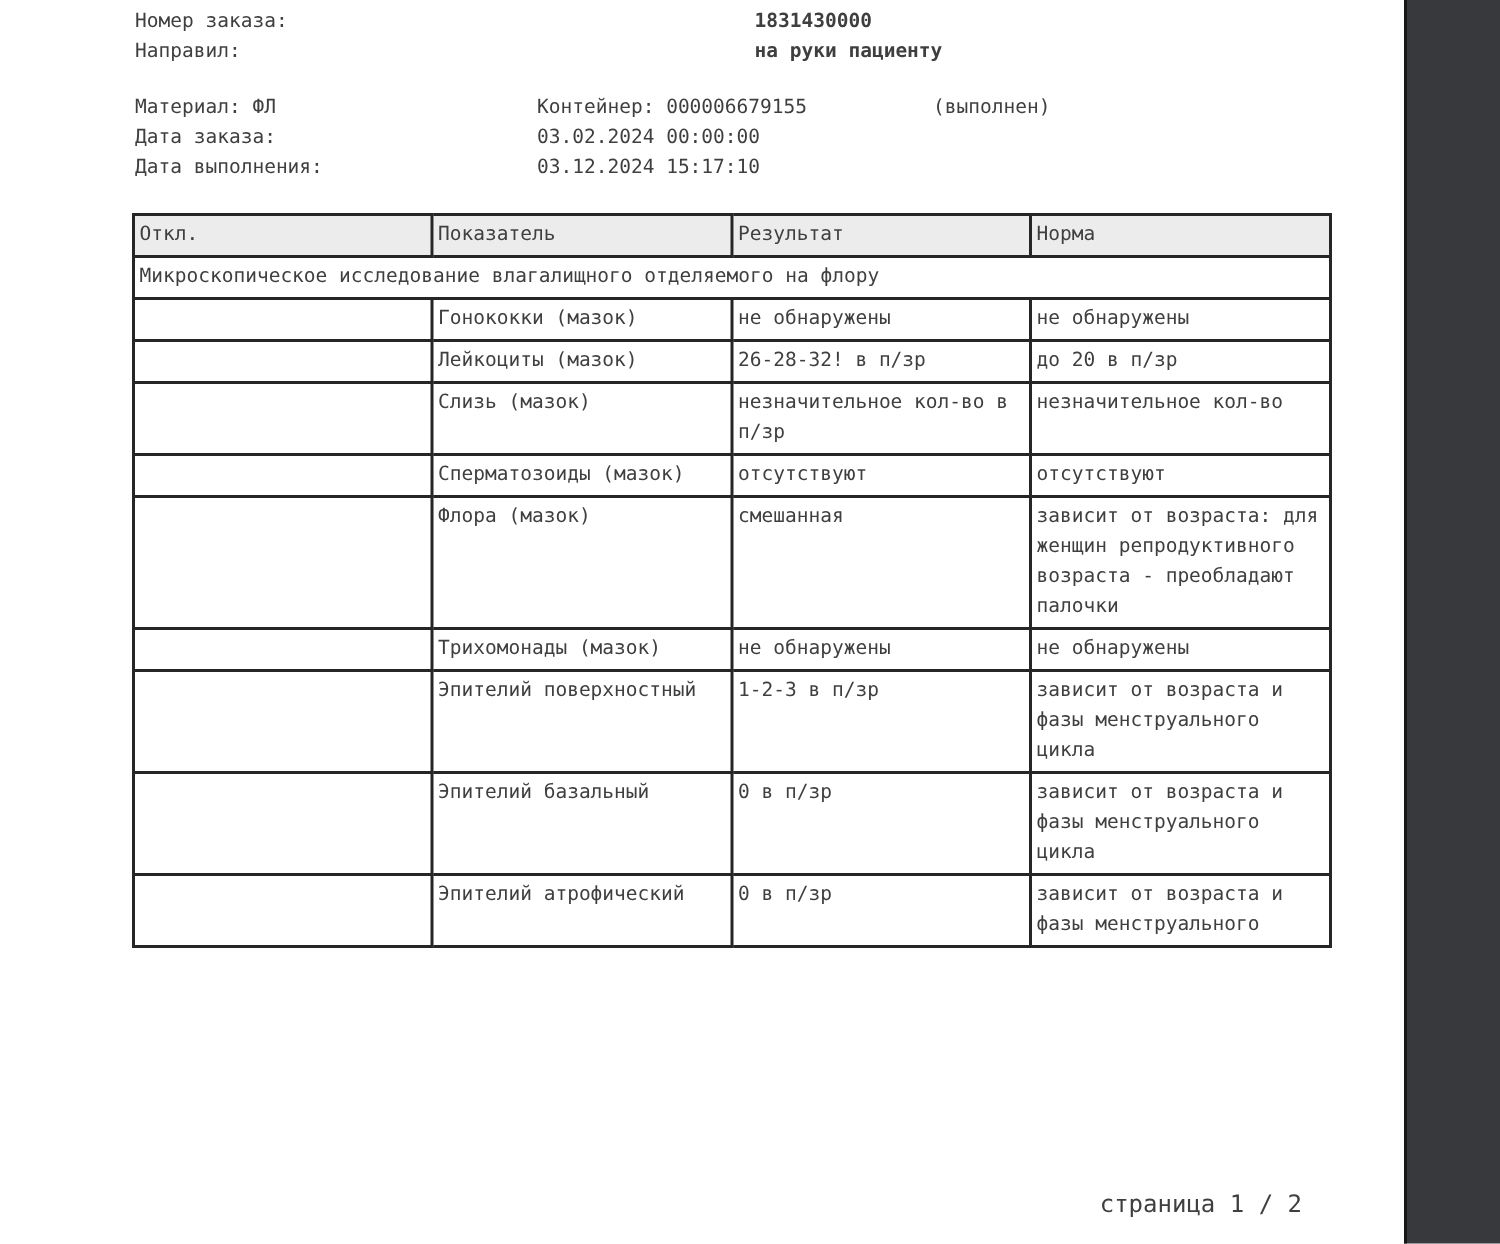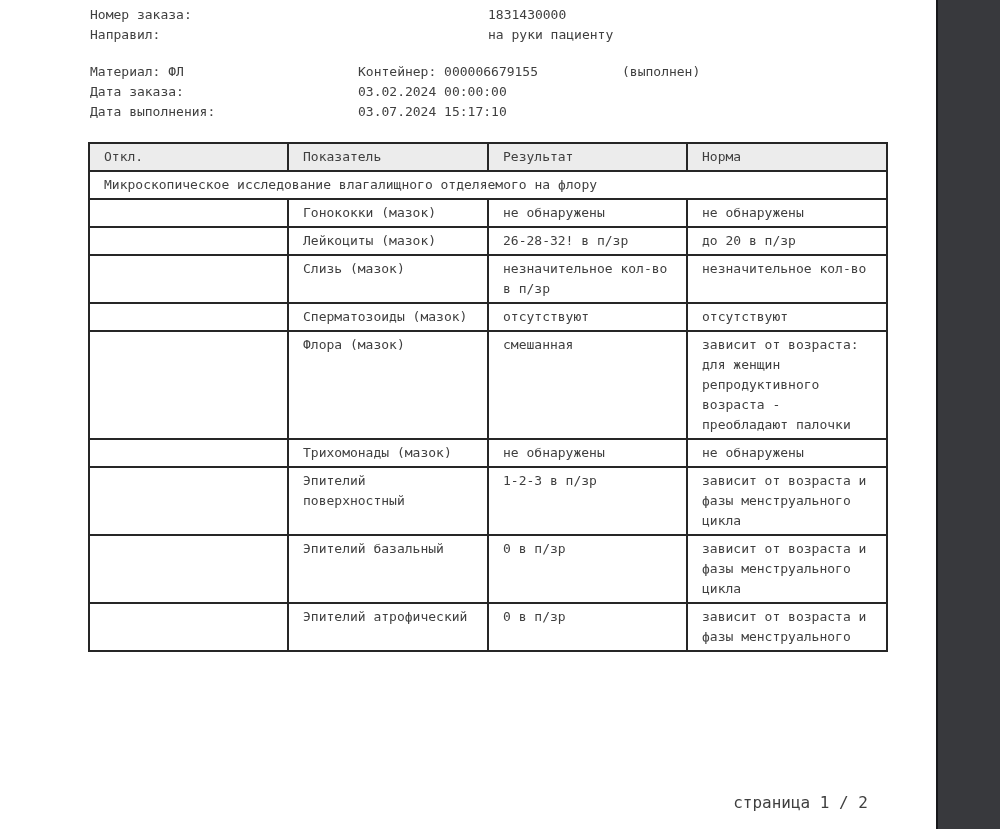--- a/index.html
+++ b/index.html
@@ -24,38 +24,38 @@
     top: 7px;
     width: 810px;
   }
   .meta-row {
     position: relative;
     height: 20px;
     white-space: nowrap;
   }
   .meta-row span { position: absolute; top: 0; }
   .m-label   { left: 0; text-align: right; }
-  .m-val-far { left: 398px; }   
+  .m-val-far { left: 413px; font-weight: bold; }   
   .m-val-mid { left: 268px; }   
   .m-status  { left: 532px; }   
   .gap { height: 17px; }
 
   
   table.report {
     position: absolute;
     left: 88px;
     top: 142px;
     width: 798px;
     border-collapse: collapse;
     table-layout: fixed;
   }
   table.report th,
   table.report td {
     border: 2px solid #262626;
-    padding: 3px 14px;
+    padding: 3px 3px;
     vertical-align: top;
     text-align: left;
     font-weight: normal;
     line-height: 20px;
     overflow: hidden;
   }
   table.report th {
     background: #ececec;
   }
   td.section {
@@ -100,21 +100,21 @@
     <span class="m-label">Материал: ФЛ</span>
     <span class="m-val-mid">Контейнер: 000006679155</span>
     <span class="m-status">(выполнен)</span>
   </div>
   <div class="meta-row">
     <span class="m-label">Дата заказа:</span>
     <span class="m-val-mid">03.02.2024 00:00:00</span>
   </div>
   <div class="meta-row">
     <span class="m-label">Дата выполнения:</span>
-    <span class="m-val-mid">03.07.2024 15:17:10</span>
+    <span class="m-val-mid">03.12.2024 15:17:10</span>
   </div>
 </div>
 
 <table class="report">
   <colgroup>
     <col style="width:199px">
       <col style="width:200px">
       <col style="width:199px">
       <col style="width:200px">
   </colgroup>

